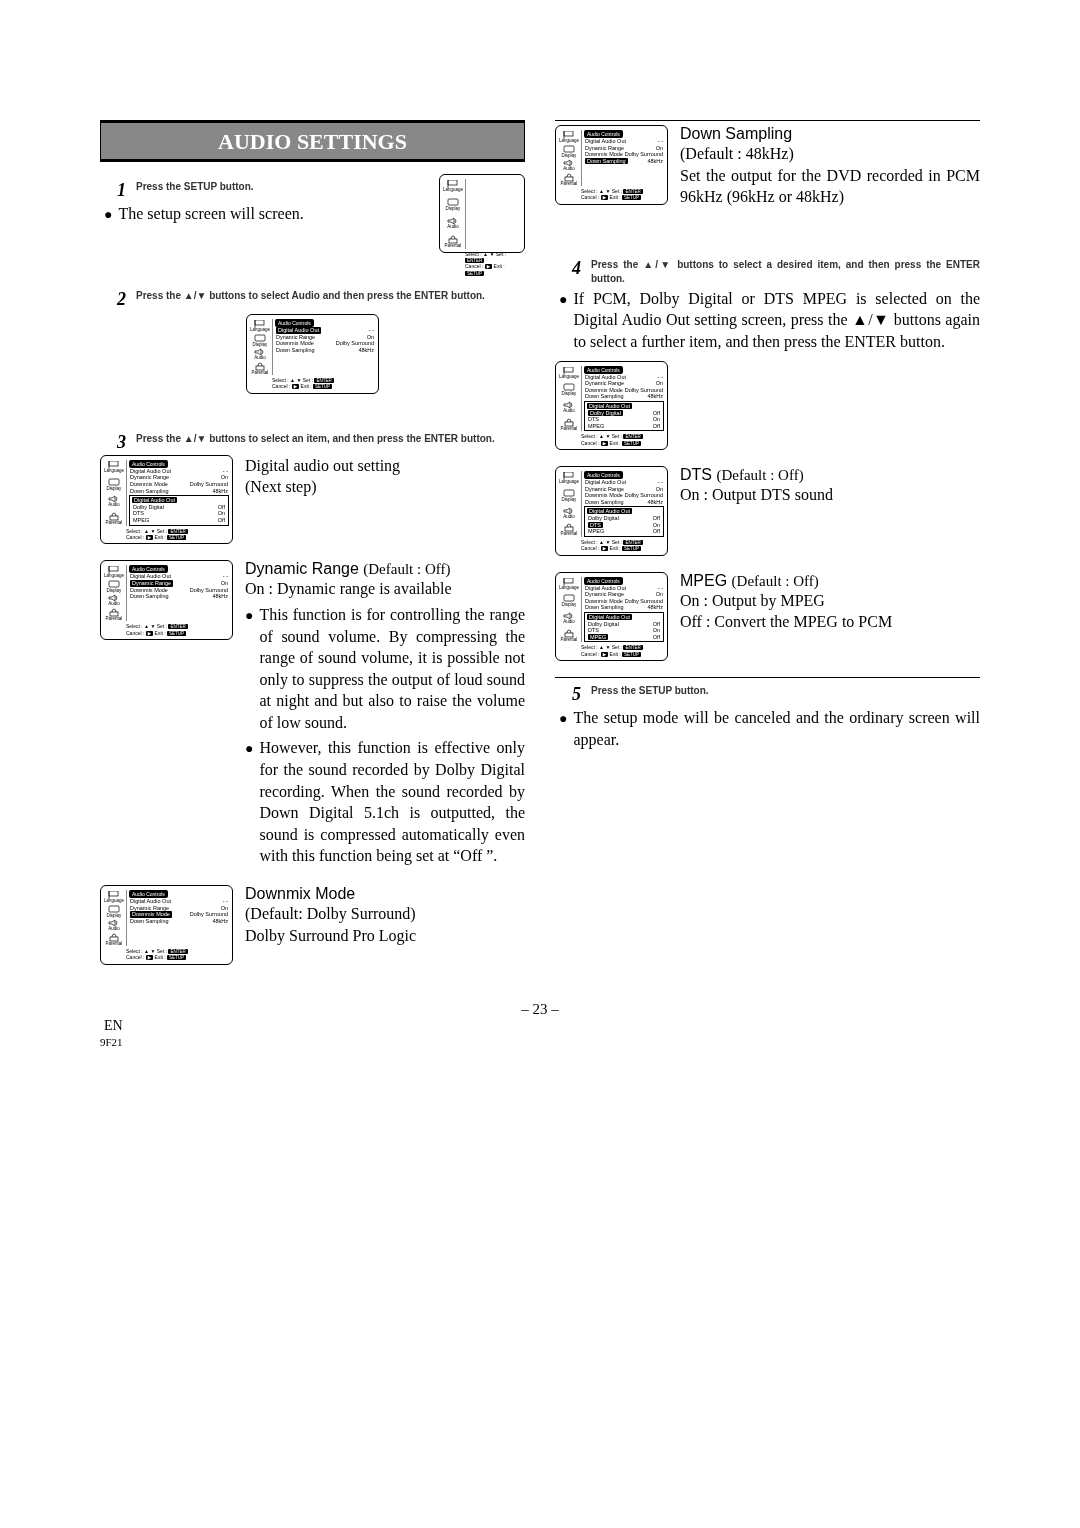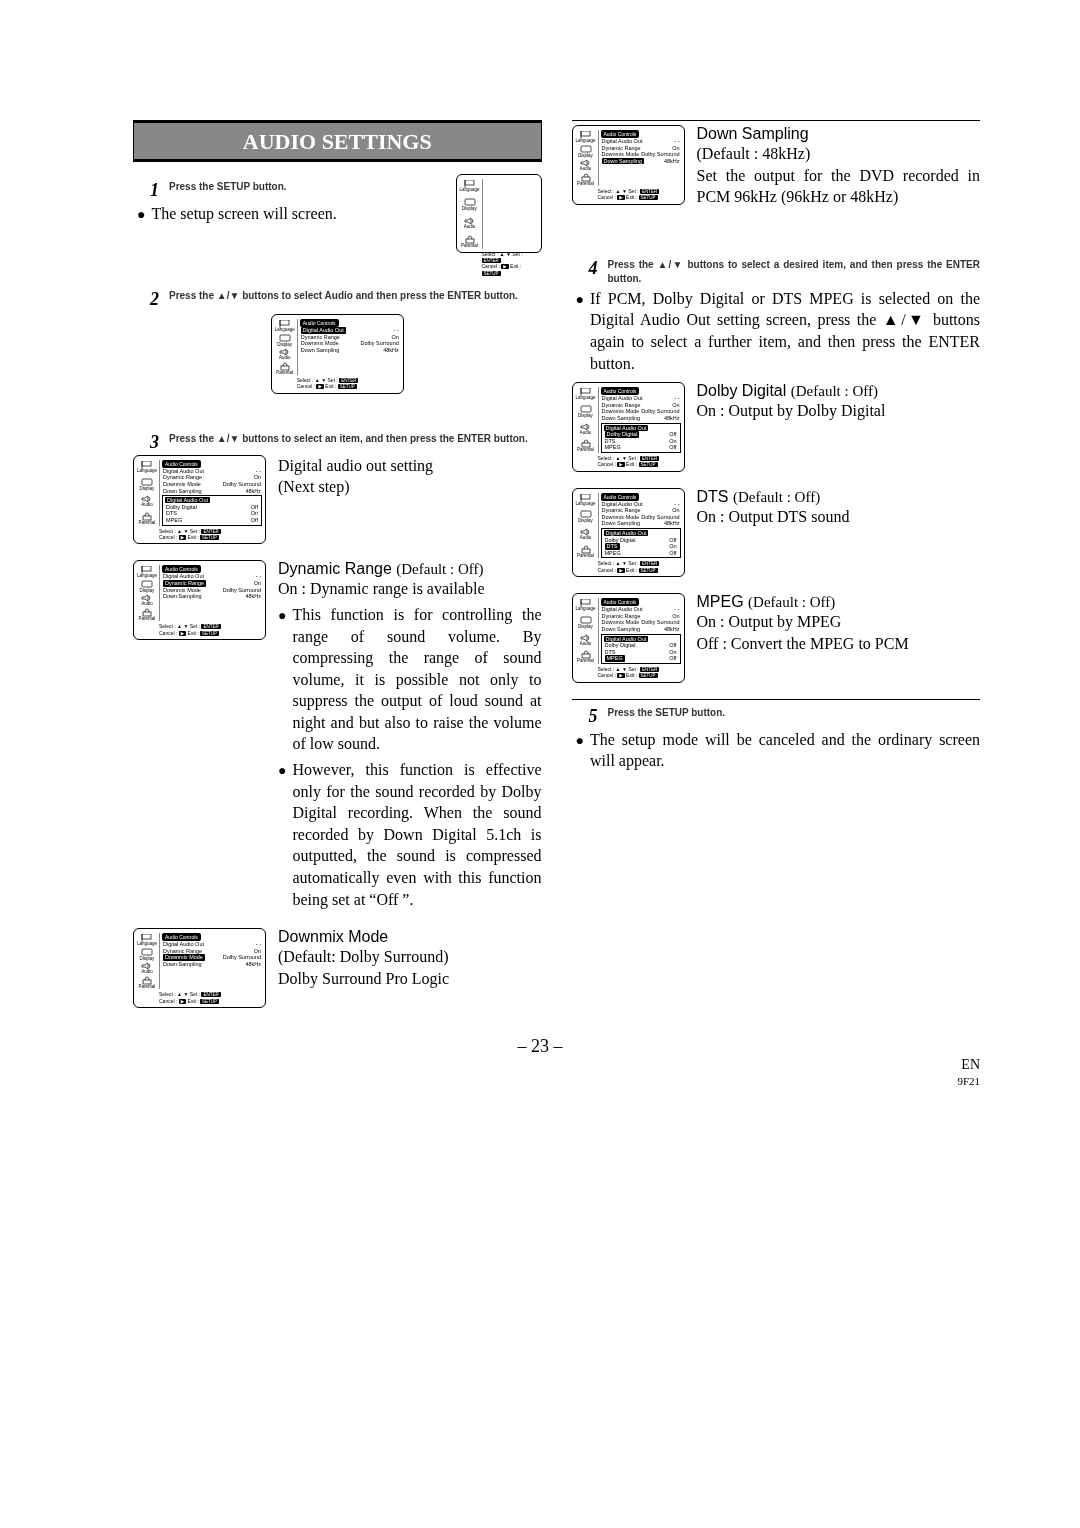--- a/index.html
+++ b/index.html
@@ -7,21 +7,20 @@
     font-size: 16px;
     color: #000;
     background: #fff;
     margin: 0;
     padding: 120px 100px 60px 100px;
     width: 880px;
   }
   .two-col {
     display: flex;
     gap: 30px;
-    margin-left: 33px;
   }
   .col {
     flex: 1;
     min-width: 0;
   }
   .section-title-box {
     background: #888;
     color: #fff;
     font-family: Georgia, serif;
     font-weight: bold;
@@ -156,26 +155,25 @@
     display: flex;
     gap: 12px;
     margin-bottom: 16px;
     align-items: flex-start;
   }
   .block .osd-wrap {
     flex-shrink: 0;
   }
   .page-footer {
     text-align: center;
-    font-size: 18px;
-    margin-top: 12px;
+    font-size: 15px;
+    margin-top: 20px;
   }
   .page-side {
     display: flex;
-    justify-content: flex-end;
     font-size: 14px;
     gap: 28px;
   }
   .page-side .small{
     font-size: 11px;
   }
   hr.thin {
     border: none;
     border-top: 1px solid #000;
     margin: 0;
@@ -603,26 +601,20 @@
                   </div>
               </div>
             </div>
           </div>
           <div class="footer">
             <span>Select :</span> ▲ ▼ <span>Set :</span> <span class="key">ENTER</span><br>
             <span>Cancel :</span> <span class="key">▶</span> <span>Exit :</span> <span class="key">SETUP</span>
           </div>
         </div>
       </div>
-      <div>
-        <div class="sub-heading">
-          <span>Dolby Digital</span> <span class="default">(Default : Off)</span>
-        </div>
-        <div class="body-text">On : Output by Dolby Digital</div>
-      </div>
     </div>
 
     <div class="block">
       <div class="osd-wrap">
         <div class="osd" style="width:105px">
           <div class="osd-inner">
             <div class="sidebar">
               <div class="sb-item"><svg width="12" height="8">
                     <rect x="1" y="0" width="9" height="5" fill="none" stroke="#000" stroke-width="0.7"></rect>
                     <line x1="1" y1="0" x2="1" y2="8" stroke="#000" stroke-width="0.7"></line>

